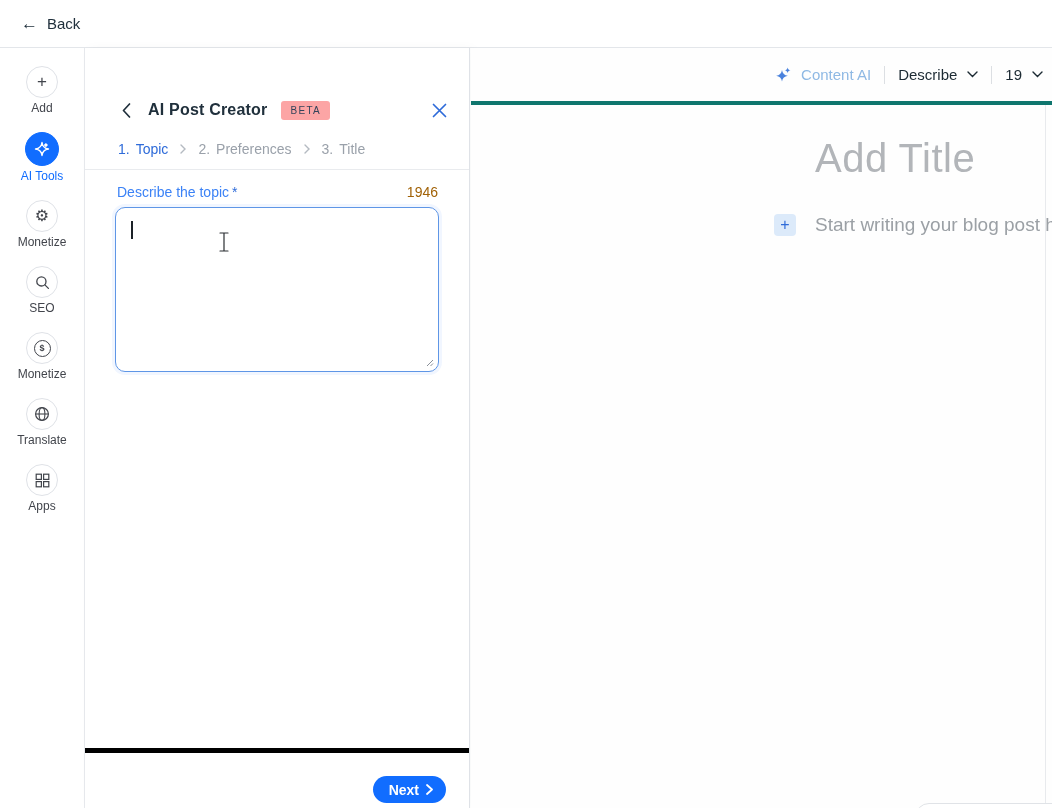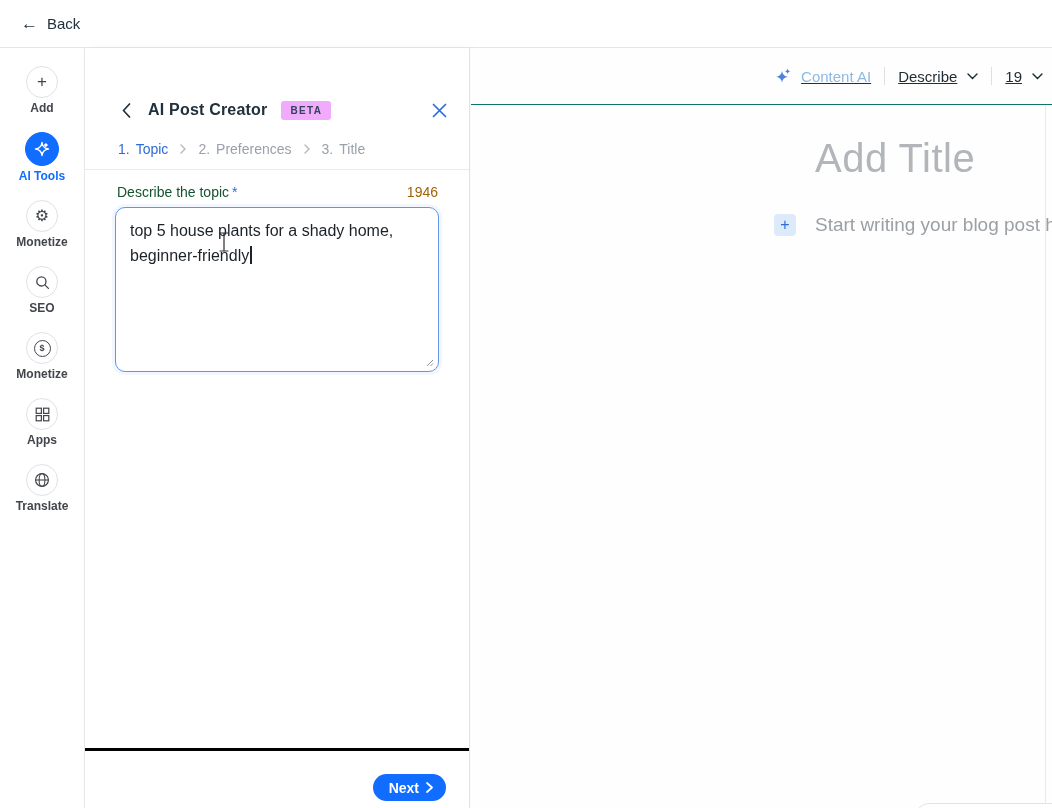--- a/index.html
+++ b/index.html
@@ -13,73 +13,73 @@
     font-size:15px; color:#20303C; }
   .back .arrow { font-size:17px; line-height:1; color:#20303C; }
 
   
   .sidebar { position:absolute; left:0; top:48px; width:85px; height:760px;
     background:#fff; border-right:1px solid #e7e9ed; display:flex; flex-direction:column;
     align-items:center; padding-top:18px; gap:17px; }
   .sb-item { width:85px; display:flex; flex-direction:column; align-items:center; gap:3px; cursor:pointer; }
   .sb-circle { width:32px; height:32px; border-radius:50%; border:1px solid #dfe2e7;
     display:flex; align-items:center; justify-content:center; color:#42454C; background:#fff; }
-  .sb-label { font-size:12px; color:#42454C;font-weight:bold; }
+  .sb-label { font-size:12px; color:#42454C; }
   .sb-item.active .sb-circle { width:34px; height:34px; background:#116DFF; border-color:#116DFF; }
   .sb-item.active .sb-label { color:#116DFF; }
   .sb-plus { font-size:17px; font-weight:400; color:#42454C; margin-top:-1px; }
   .sb-gear { font-size:16px; line-height:1; }
   .inner-coin { width:17px; height:17px; border-radius:50%; border:1.2px solid #42454C;
     display:flex; align-items:center; justify-content:center; font-size:9px; font-weight:700; color:#42454C; }
 
   
   .panel { position:absolute; left:85px; top:48px; width:385px; height:760px;
     background:#fff; border-right:1px solid #dfe2e7; box-shadow:4px 0 10px rgba(32,48,60,0.03); }
   .panel-header { position:absolute; left:0; top:0; width:100%; height:84px;
     display:flex; align-items:center; padding:40px 22px 0 37px; }
   .panel-back { display:flex; align-items:center; cursor:pointer; margin-right:17px; }
   .panel-title { font-size:16px; font-weight:700; color:#20303C; letter-spacing:.2px; }
-  .beta { margin-left:14px; background:#f0abfc; color:#33435a; font-size:10px; font-weight:700;
+  .beta { margin-left:14px; background:#fca5a5; color:#33435a; font-size:10px; font-weight:400;
     letter-spacing:1.3px; padding:4px 9px; border-radius:3px; }
   .panel-close { margin-left:auto; cursor:pointer; display:flex; align-items:center; }
 
   .steps { position:absolute; left:33px; top:93px; display:flex; align-items:center;
     font-size:14px; gap:10px; }
   .step { display:flex; align-items:center; gap:6px; color:#9aa1aa; cursor:pointer; }
   .step.active { color:#2e6bd9; }
   .step-chev { display:flex; align-items:center; margin:0 2px; }
 
   .panel-divider { position:absolute; left:0; top:121px; width:100%; height:1px; background:#e9ebee; }
 
   .field-row { position:absolute; left:32px; top:136px; width:321px; display:flex; align-items:center; }
-  .field-label { font-size:14px; color:#14532d; }
+  .field-label { font-size:14px; color:#3b82f6; }
   .req { color:#2e6bd9; margin-left:3px; font-size:14px; }
   .char-count { margin-left:auto; font-size:14px; color:#a16207; }
 
   .topic-box { position:absolute; left:30px; top:159px; width:324px; height:165px;
     border:1px solid #5f96e6; border-radius:10px; background:#fff; padding:10px 14px;
     font-size:16px; line-height:25px; color:#1c2228; cursor:text;
     box-shadow:0 0 0 3px rgba(17,109,255,0.06); }
   .caret { display:inline-block; width:1.5px; height:18px; background:#1c2228;
     vertical-align:-3px; margin-left:1px; }
   .resize-handle { position:absolute; right:4px; bottom:4px; }
   .ibeam { position:absolute; left:103px; top:24px; pointer-events:none; }
 
   .panel-footer { position:absolute; left:0; top:700px; width:100%; height:60px;
-    border-top:3px solid #000000; background:#fff; }
+    border-top:5px solid #000000; background:#fff; }
   .next-btn { position:absolute; right:23px; top:23px; height:27px; min-width:64px;
     background:#116DFF; color:#fff; border:none; border-radius:18px; font-size:14px; font-weight:700;
     font-family:"Liberation Sans",sans-serif; display:flex; align-items:center; gap:7px;
     padding:0 13px 0 16px; cursor:pointer; }
 
   
   .editor { position:absolute; left:471px; top:48px; width:581px; height:760px; background:#fefefe; }
   .ed-toolbar { position:absolute; left:0; top:0; width:100%; height:57px;
-    border-bottom:1px solid #0f766e; display:flex; align-items:center; justify-content:flex-end;
-    padding-right:9px; gap:13px; background:#fefefe;text-decoration:underline; }
+    border-bottom:4px solid #0f766e; display:flex; align-items:center; justify-content:flex-end;
+    padding-right:9px; gap:13px; background:#fefefe; }
   .tb-group { display:flex; align-items:center; gap:8px; cursor:pointer; }
   .content-ai-label { font-size:15px; color:#8fb9e4; }
   .tb-sep { width:1px; height:18px; background:#dcdfe3; }
   .tb-text { font-size:15px; color:#1c2a33; }
   .tb-chev { display:flex; align-items:center; margin-left:2px; }
 
   .canvas-edge { position:absolute; left:574px; top:57px; width:1px; height:703px; background:#e8eaed; }
 
   .ed-title { position:absolute; left:344px; top:88px; font-size:40px; color:#b2b5b9;
     letter-spacing:.5px; cursor:text; white-space:nowrap; }
@@ -142,40 +142,40 @@
 
   <div class="sb-item">
     <div class="sb-circle">
       <div class="inner-coin">$</div>
     </div>
     <div class="sb-label">Monetize</div>
   </div>
 
   <div class="sb-item">
     <div class="sb-circle">
+      <svg width="16" height="16" viewBox="0 0 16 16">
+        <circle cx="8" cy="8" r="6.4" fill="none" stroke="#42454C" stroke-width="1.2"></circle>
+        <ellipse cx="8" cy="8" rx="2.9" ry="6.4" fill="none" stroke="#42454C" stroke-width="1.1"></ellipse>
+        <line x1="1.6" y1="8" x2="14.4" y2="8" stroke="#42454C" stroke-width="1.1"></line>
+      </svg>
+    </div>
+    <div class="sb-label">Translate</div>
+  </div>
+
+  <div class="sb-item">
+    <div class="sb-circle">
       <svg width="15" height="15" viewBox="0 0 15 15">
         <rect x="1.2" y="1.2" width="5.2" height="5.2" fill="none" stroke="#42454C" stroke-width="1.2"></rect>
         <rect x="8.6" y="1.2" width="5.2" height="5.2" fill="none" stroke="#42454C" stroke-width="1.2"></rect>
         <rect x="1.2" y="8.6" width="5.2" height="5.2" fill="none" stroke="#42454C" stroke-width="1.2"></rect>
         <rect x="8.6" y="8.6" width="5.2" height="5.2" fill="none" stroke="#42454C" stroke-width="1.2"></rect>
       </svg>
     </div>
     <div class="sb-label">Apps</div>
   </div>
-
-  <div class="sb-item">
-    <div class="sb-circle">
-      <svg width="16" height="16" viewBox="0 0 16 16">
-        <circle cx="8" cy="8" r="6.4" fill="none" stroke="#42454C" stroke-width="1.2"></circle>
-        <ellipse cx="8" cy="8" rx="2.9" ry="6.4" fill="none" stroke="#42454C" stroke-width="1.1"></ellipse>
-        <line x1="1.6" y1="8" x2="14.4" y2="8" stroke="#42454C" stroke-width="1.1"></line>
-      </svg>
-    </div>
-    <div class="sb-label">Translate</div>
-  </div>
 </div>
 
 <div class="panel">
 
   <div class="panel-header">
     <span class="panel-back">
       <svg width="9" height="15" viewBox="0 0 9 15">
         <path d="M7.5 1 L1.5 7.5 L7.5 14" fill="none" stroke="#20303C" stroke-width="1.7" stroke-linecap="round" stroke-linejoin="round"></path>
       </svg>
     </span>
@@ -215,21 +215,21 @@
 
   <div class="panel-divider"></div>
 
   <div class="field-row">
     <span class="field-label">Describe the topic</span>
     <span class="req">*</span>
     <span class="char-count">1946</span>
   </div>
 
   <div class="topic-box">
-    <span>top 5 house plants for a shady home, beginner-friendly</span><span class="caret"></span>
+    <span class="caret"></span>
     <span class="ibeam">
       <svg width="10" height="20" viewBox="0 0 10 20">
         <path d="M1 1 H9 M5 1 V19 M1 19 H9" fill="none" stroke="#2b2f33" stroke-width="1.2" stroke-linecap="round"></path>
       </svg>
     </span>
     <span class="resize-handle">
       <svg width="9" height="9" viewBox="0 0 9 9">
         <path d="M8 2 L2 8 M8 5.5 L5.5 8" stroke="#8a9099" stroke-width="1"></path>
       </svg>
     </span>

